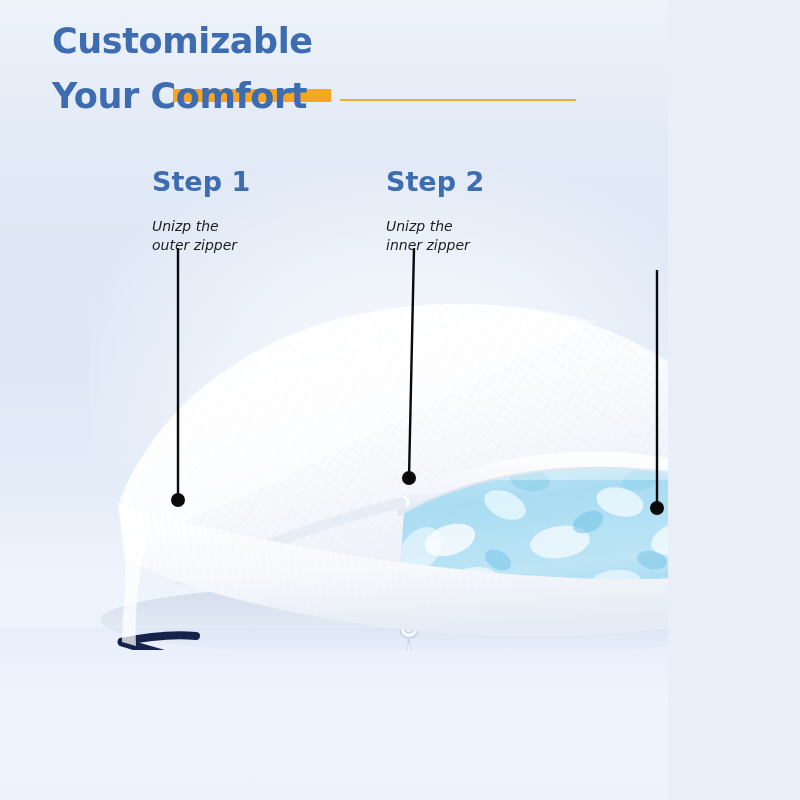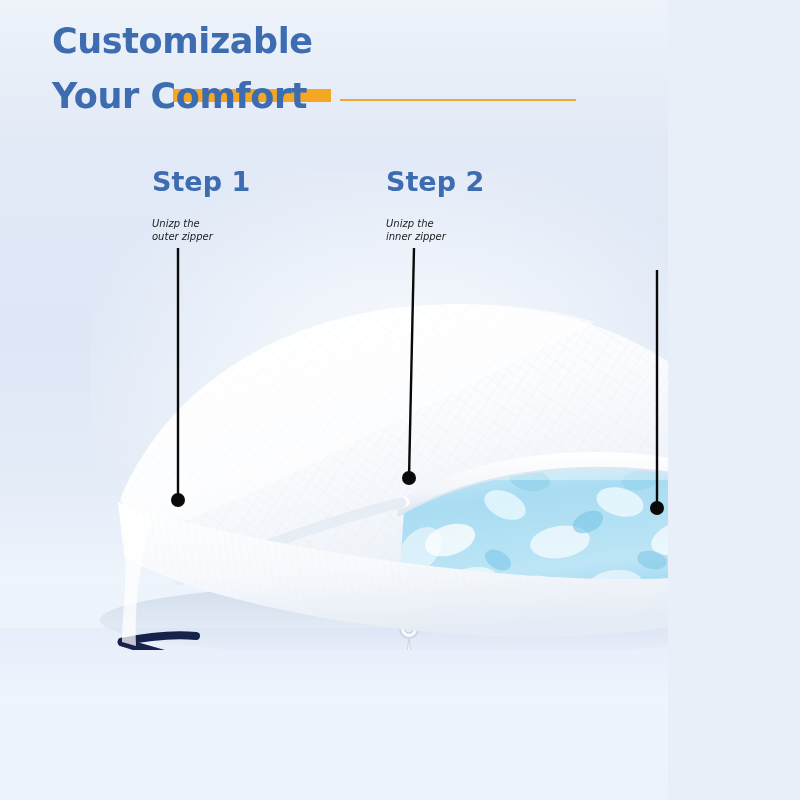--- a/index.html
+++ b/index.html
@@ -67,21 +67,21 @@
   
   #pillow { position:absolute; left:0; top:150px; width:800px; height:500px; }
 
   
   .callout { position:absolute; }
   .step-h {
     font-size:27px; font-weight:bold; 
     color:#3d6cb0; white-space:nowrap; margin-bottom:20px;
   }
   .step-b {
-    font-size:10px; font-style:italic; color:#1b1b1b;
+    font-size:14px; font-style:italic; color:#1b1b1b;
     line-height:1.33; white-space:pre-line;
   }
   .c1 { left:152px; top:166px; }
   .c2 { left:386px; top:166px; }
   .c3 { left:624px; top:166px; }
 
   
   #leads { position:absolute; inset:0; width:800px; height:800px; pointer-events:none; }
 
   

